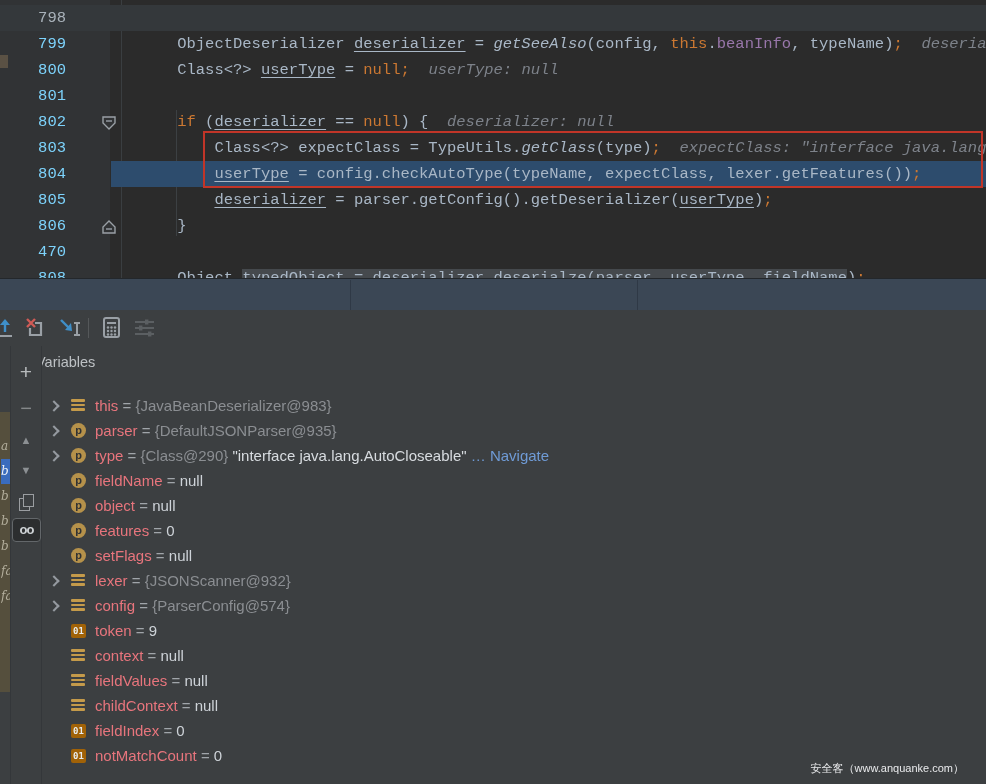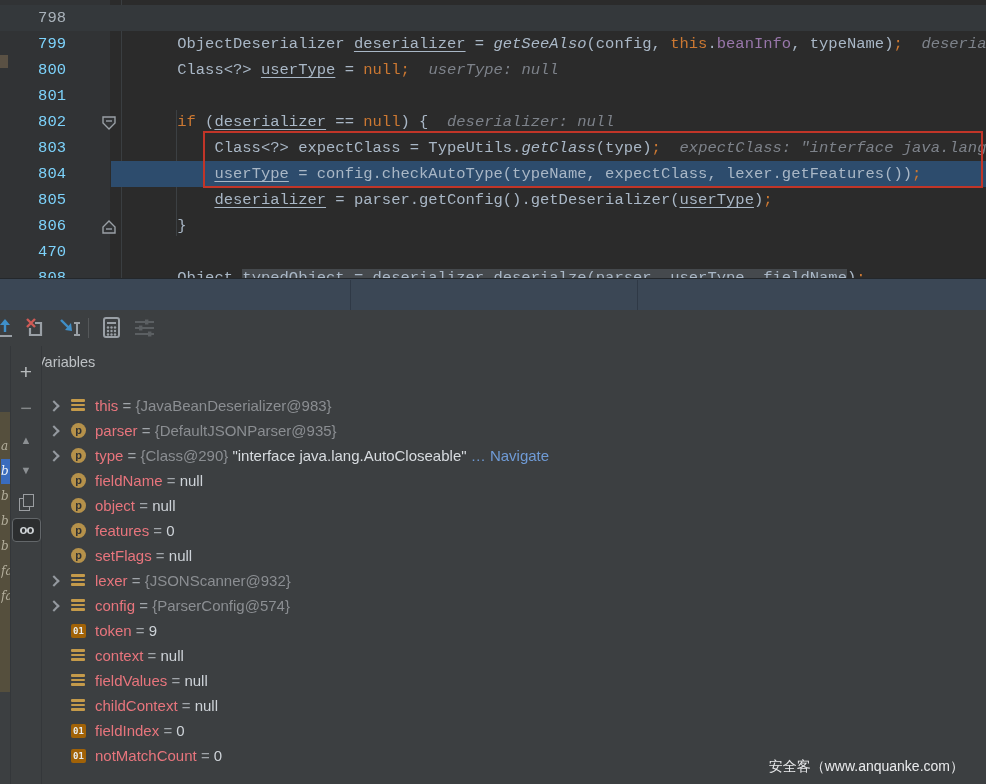--- a/index.html
+++ b/index.html
@@ -74,21 +74,21 @@
           font-weight:bold;font-size:9px;line-height:14px;text-align:center;font-family:"DejaVu Sans Mono",monospace;}
   .vrowtext{position:absolute;left:55px;top:0;}
   .vname{color:#e8757d;}
   .veq{color:#a0a5aa;}
   .vref{color:#8b8e92;}
   .vval{color:#ced3d8;}
   .vstr{color:#d8dce0;}
   .vell{color:#6f9bd6;}
   .vlink{color:#6f9bd6;}
   
-  #watermark{position:absolute;right:22px;bottom:8px;color:#e9eaec;font-size:14px;margin-left:24px;}
+  #watermark{position:absolute;right:22px;bottom:8px;color:#e9eaec;font-size:11px;margin-left:24px;}
 </style>
 </head>
 <body>
 
 <div id="screen">
 
   <div id="editor">
     <div id="gutter-bg"></div>
     <div id="gutter-mark"></div>
     <div id="gutter-line"></div>

